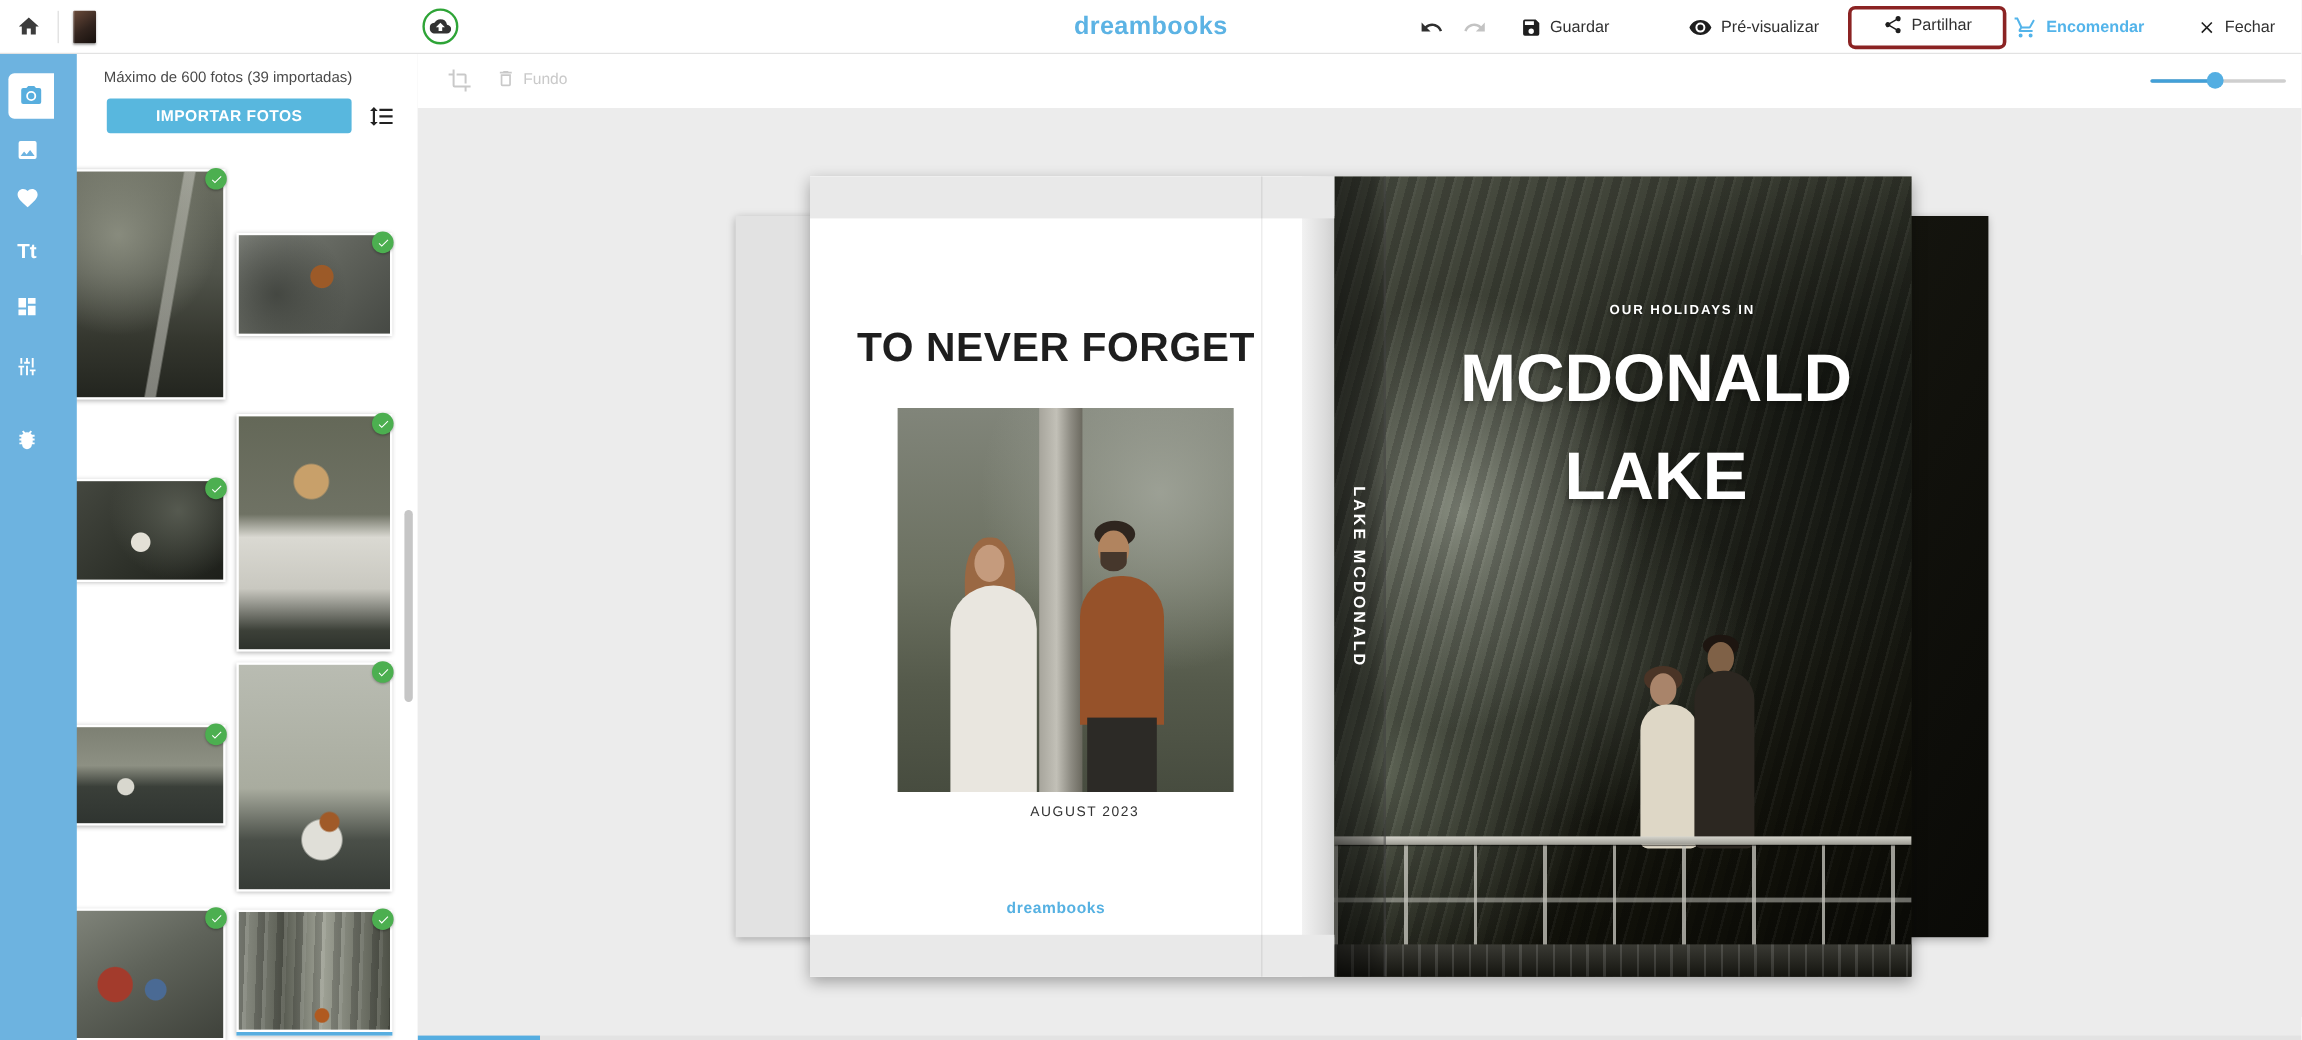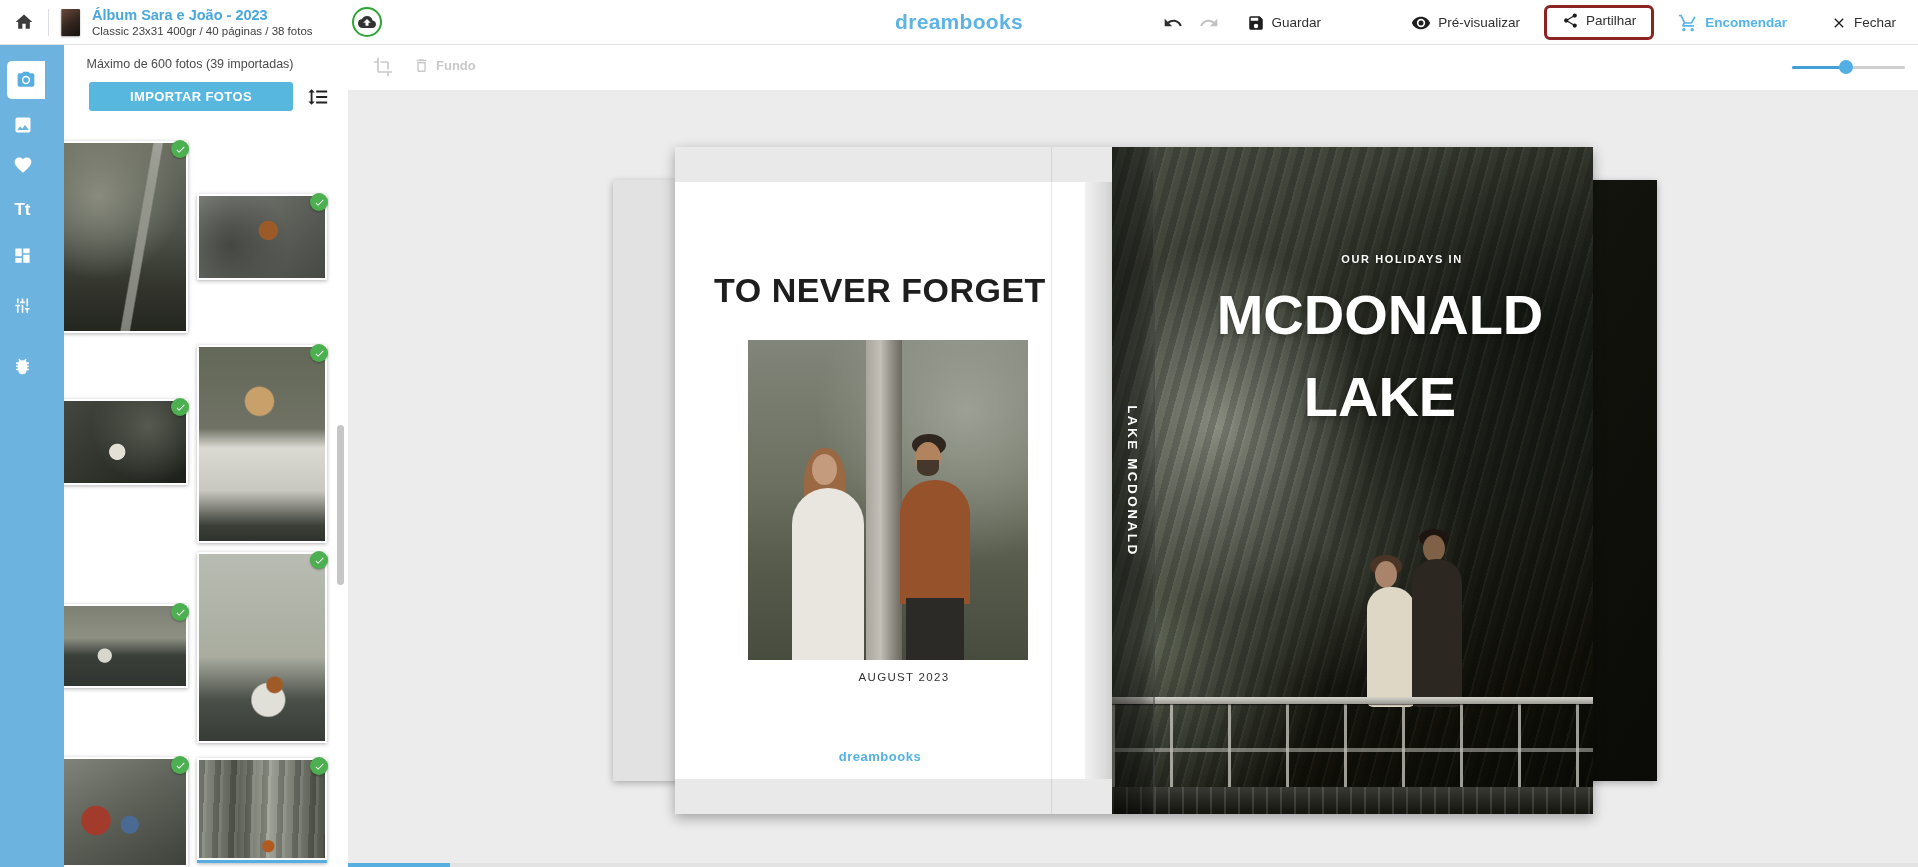--- a/index.html
+++ b/index.html
@@ -22,23 +22,23 @@
   .upload-badge { position:absolute; left:352px; top:7px; width:30px; height:30px; border-radius:50%;
                   background:#fff; border:2.5px solid #2ea437; display:flex; align-items:center; justify-content:center; cursor:pointer; }
   .logo { position:absolute; left:50%; top:10px; transform:translateX(-50%);
           font-size:21px; font-weight:bold; color:#5cb3e4; letter-spacing:.3px; }
   .tb-right { position:absolute; right:22px; top:0; height:45px; display:flex; align-items:center; }
   .tb-right .lbl { font-size:13.5px; color:#303030; font-weight:500; white-space:nowrap; }
   .tb-right svg { display:block; }
   .undo-btn { margin-right:16px; }
   .redo-btn { margin-right:28px; }
   .redo-btn svg { fill:#c3c3c3; }
-  .save-btn { margin-right:90px;justify-content:center; }
+  .save-btn { margin-right:66px;justify-content:center; }
   .preview-btn { margin-right:24px; }
-  .share-highlight { border:3px solid #8b2323; border-radius:6px; padding:4px 15px; margin-right:24px; }
+  .share-highlight { border:3px solid #8b2323; border-radius:6px; padding:4px 26px; margin-right:6px; }
   .order-btn { margin-right:44px; }
   .order-btn .lbl { color:#53b4ea; font-weight:bold; }
   .close-btn .lbl { font-weight:500; }
 
   
   .sidebar { position:absolute; left:0; top:45px; width:64px; height:822px; background:#6db3e0; z-index:40; }
   .side-item { position:absolute; left:0; width:45px; height:38px; display:flex; align-items:center; justify-content:center; cursor:pointer; }
   .side-item svg { fill:#fff; }
   .side-item.active { left:7px; width:38px; background:#fff; border-radius:5px 0 0 5px; }
   .side-item.active svg { fill:#58aede; }
@@ -82,21 +82,21 @@
          linear-gradient(150deg,#80847a 0%,#5f635a 45%,#3f423b 100%); }
   .ph8 { background:radial-gradient(circle at 55% 88%, #b05a20 5%, rgba(176,90,32,0) 6%),
          repeating-linear-gradient(92deg, rgba(0,0,0,.18) 0 6px, rgba(255,255,255,.08) 6px 9px, rgba(0,0,0,0) 9px 16px),
          linear-gradient(90deg,#8b8e84 0%,#5a5d53 30%,#9fa296 55%,#4e5147 100%); }
 
   
   .toolbar { position:absolute; left:348px; top:45px; width:1570px; height:45px; background:#fff; z-index:20; }
   .crop-btn { position:absolute; left:25px; top:12px; background:none; border:none; cursor:pointer; }
   .bg-btn { position:absolute; left:65px; top:12px; background:none; border:none; cursor:pointer;
             display:flex; align-items:center; gap:6px; }
-  .bg-btn .lbl { font-size:13px; color:#c9c9c9; font-weight:700; }
+  .bg-btn .lbl { font-size:13px; color:#c9c9c9; font-weight:400; }
   .zoom-slider { position:absolute; right:13px; top:15px; width:113px; height:14px; cursor:pointer; }
   .zs-track { position:absolute; left:0; top:6px; width:113px; height:3px; background:#cfcfcf; border-radius:2px; }
   .zs-fill { position:absolute; left:0; top:6px; width:54px; height:3px; background:#42a0d8; border-radius:2px; }
   .zs-thumb { position:absolute; left:47px; top:0; width:14px; height:14px; border-radius:50%; background:#53aee2; }
 
   
   .canvas { position:absolute; left:348px; top:90px; width:1570px; height:777px; background:#ececec; }
   .bleed-sheet { position:absolute; left:265px; top:90px; width:1044px; height:601px;
                  box-shadow:0 2px 7px rgba(0,0,0,.28); }
   .bleed-left { position:absolute; left:0; top:0; width:487px; height:601px; background:#e2e2e2; }
@@ -180,24 +180,20 @@
 <div class="screen">
 
   <header class="topbar">
     <button class="icon-btn home-btn">
       <svg width="20" height="20" viewBox="0 0 24 24" fill="#3c3c3c">
           <path d="M10 20v-6h4v6h5v-8h3L12 3 2 12h3v8z"></path>
         </svg>
     </button>
     <div class="vdiv"></div>
     <div class="album-thumb"></div>
-    <div class="album-meta">
-      <div class="album-title">Álbum Sara e João - 2023</div>
-      <div class="album-sub">Classic 23x31 400gr / 40 páginas / 38 fotos</div>
-    </div>
     <div class="upload-badge">
       <svg width="18" height="18" viewBox="0 0 24 24" fill="#333">
           <path d="M19.35 10.04A7.49 7.49 0 0 0 12 4C9.11 4 6.6 5.64 5.35 8.04A5.99 5.99 0 0 0 0 14c0 3.31 2.69 6 6 6h13c2.76 0 5-2.24 5-5 0-2.64-2.05-4.78-4.65-4.96zM14 13v4h-4v-4H7l5-5 5 5h-3z"></path>
         </svg>
     </div>
     <div class="logo">dreambooks</div>
 
     <div class="tb-right">
       <button class="icon-btn undo-btn">
         <svg width="20" height="20" viewBox="0 0 24 24" fill="#2f2f2f">

